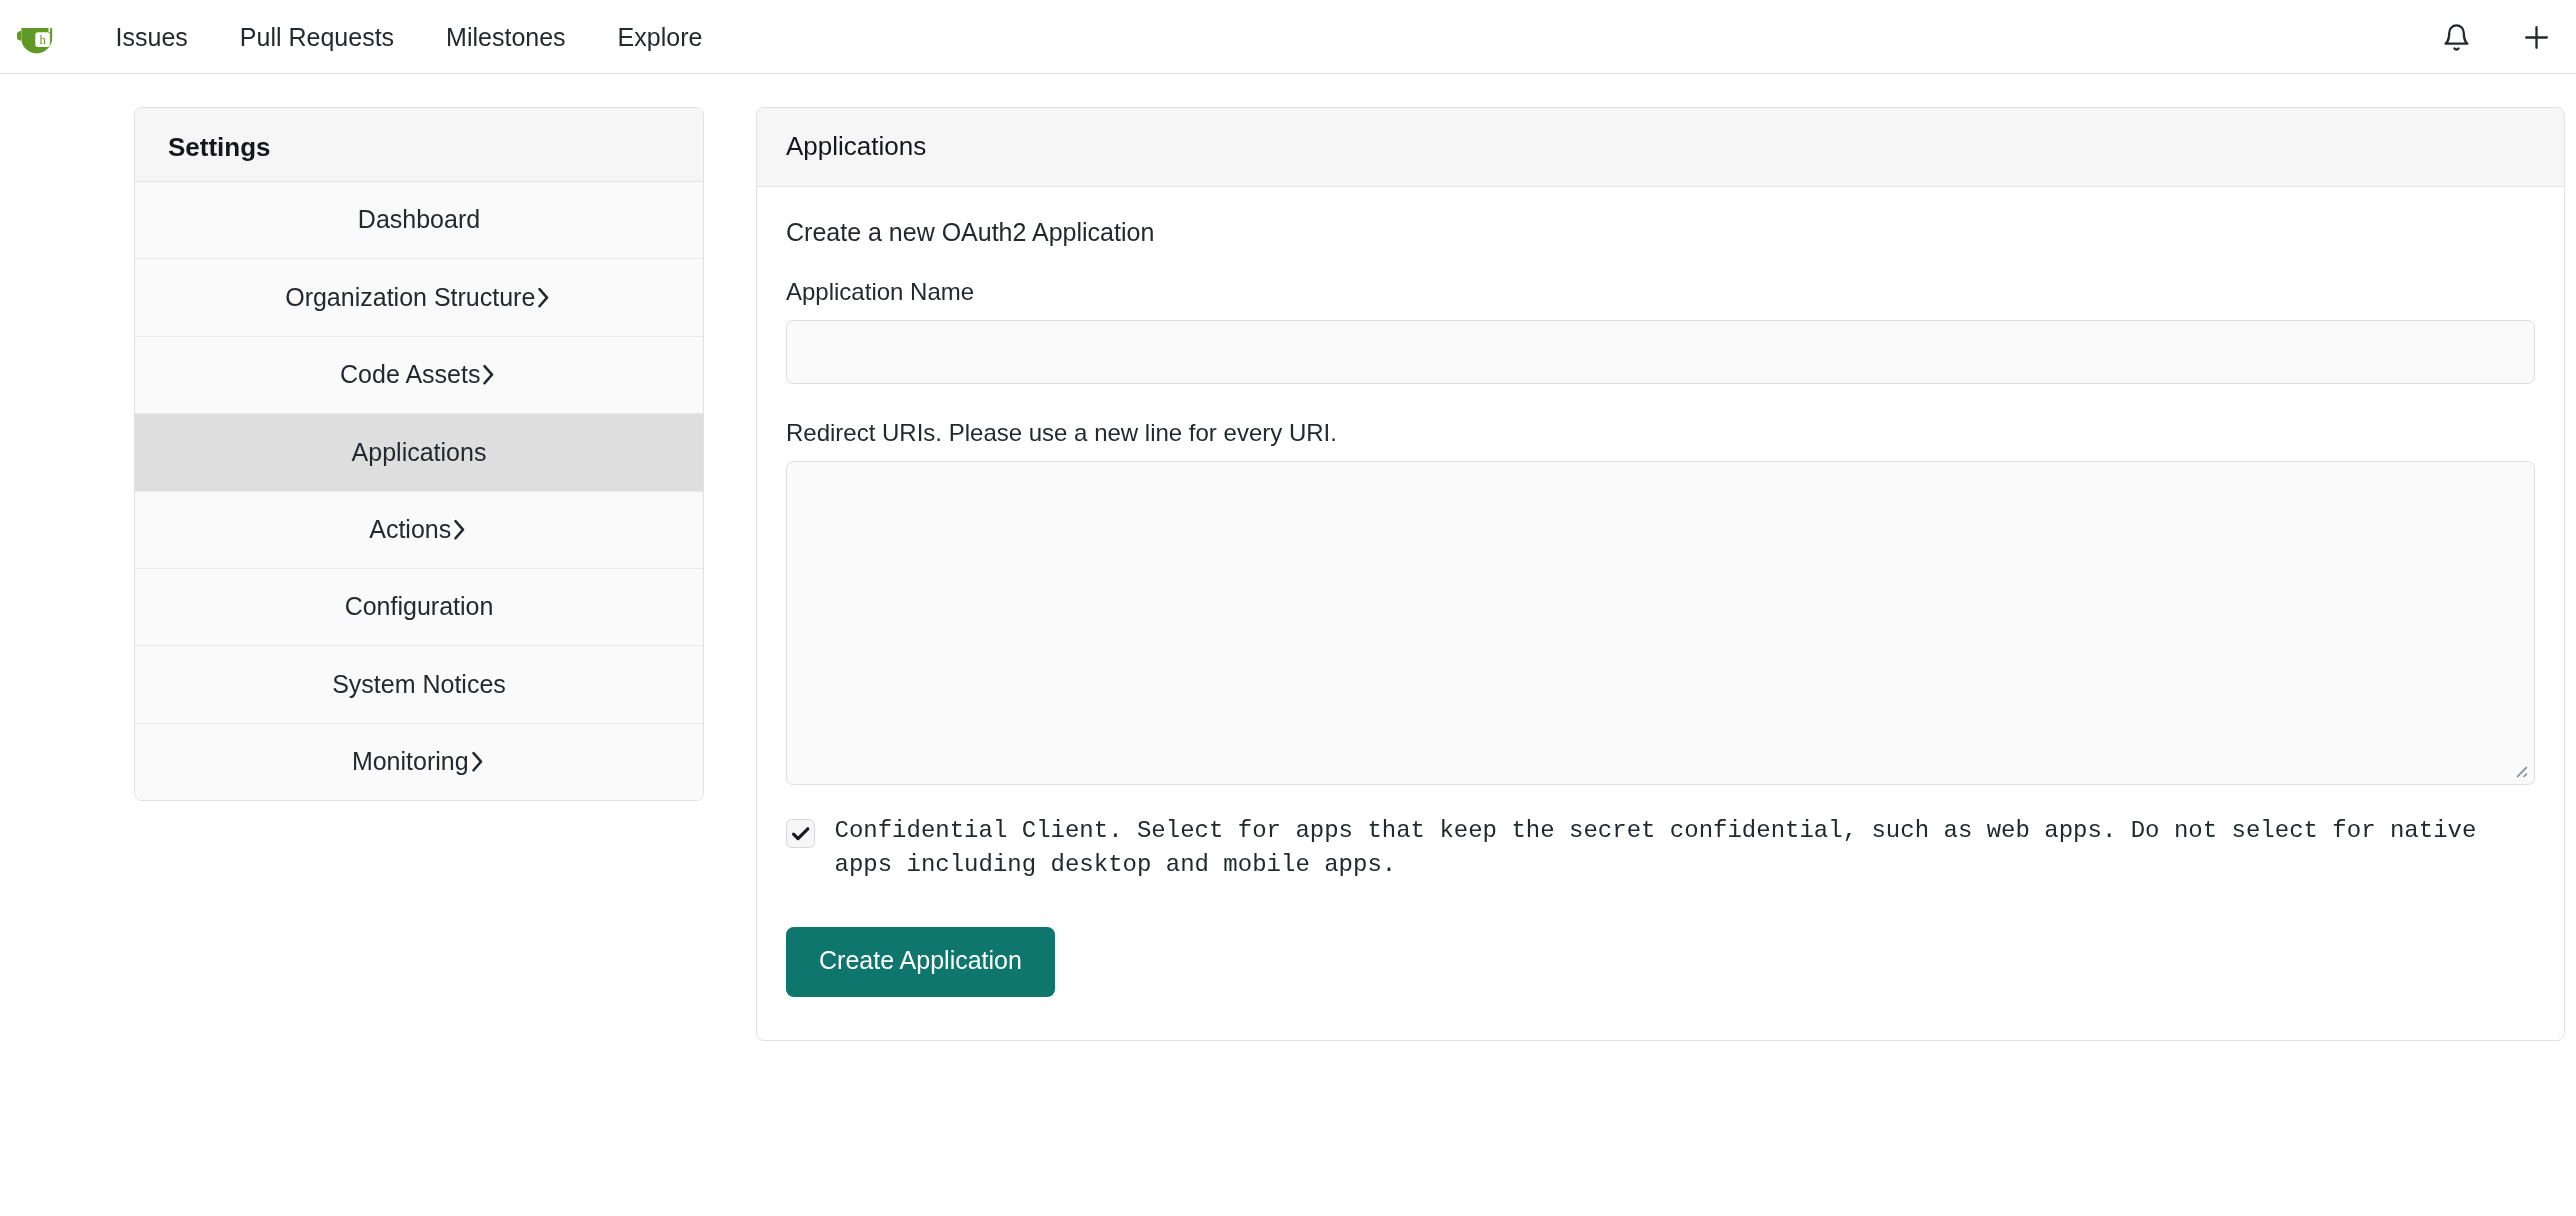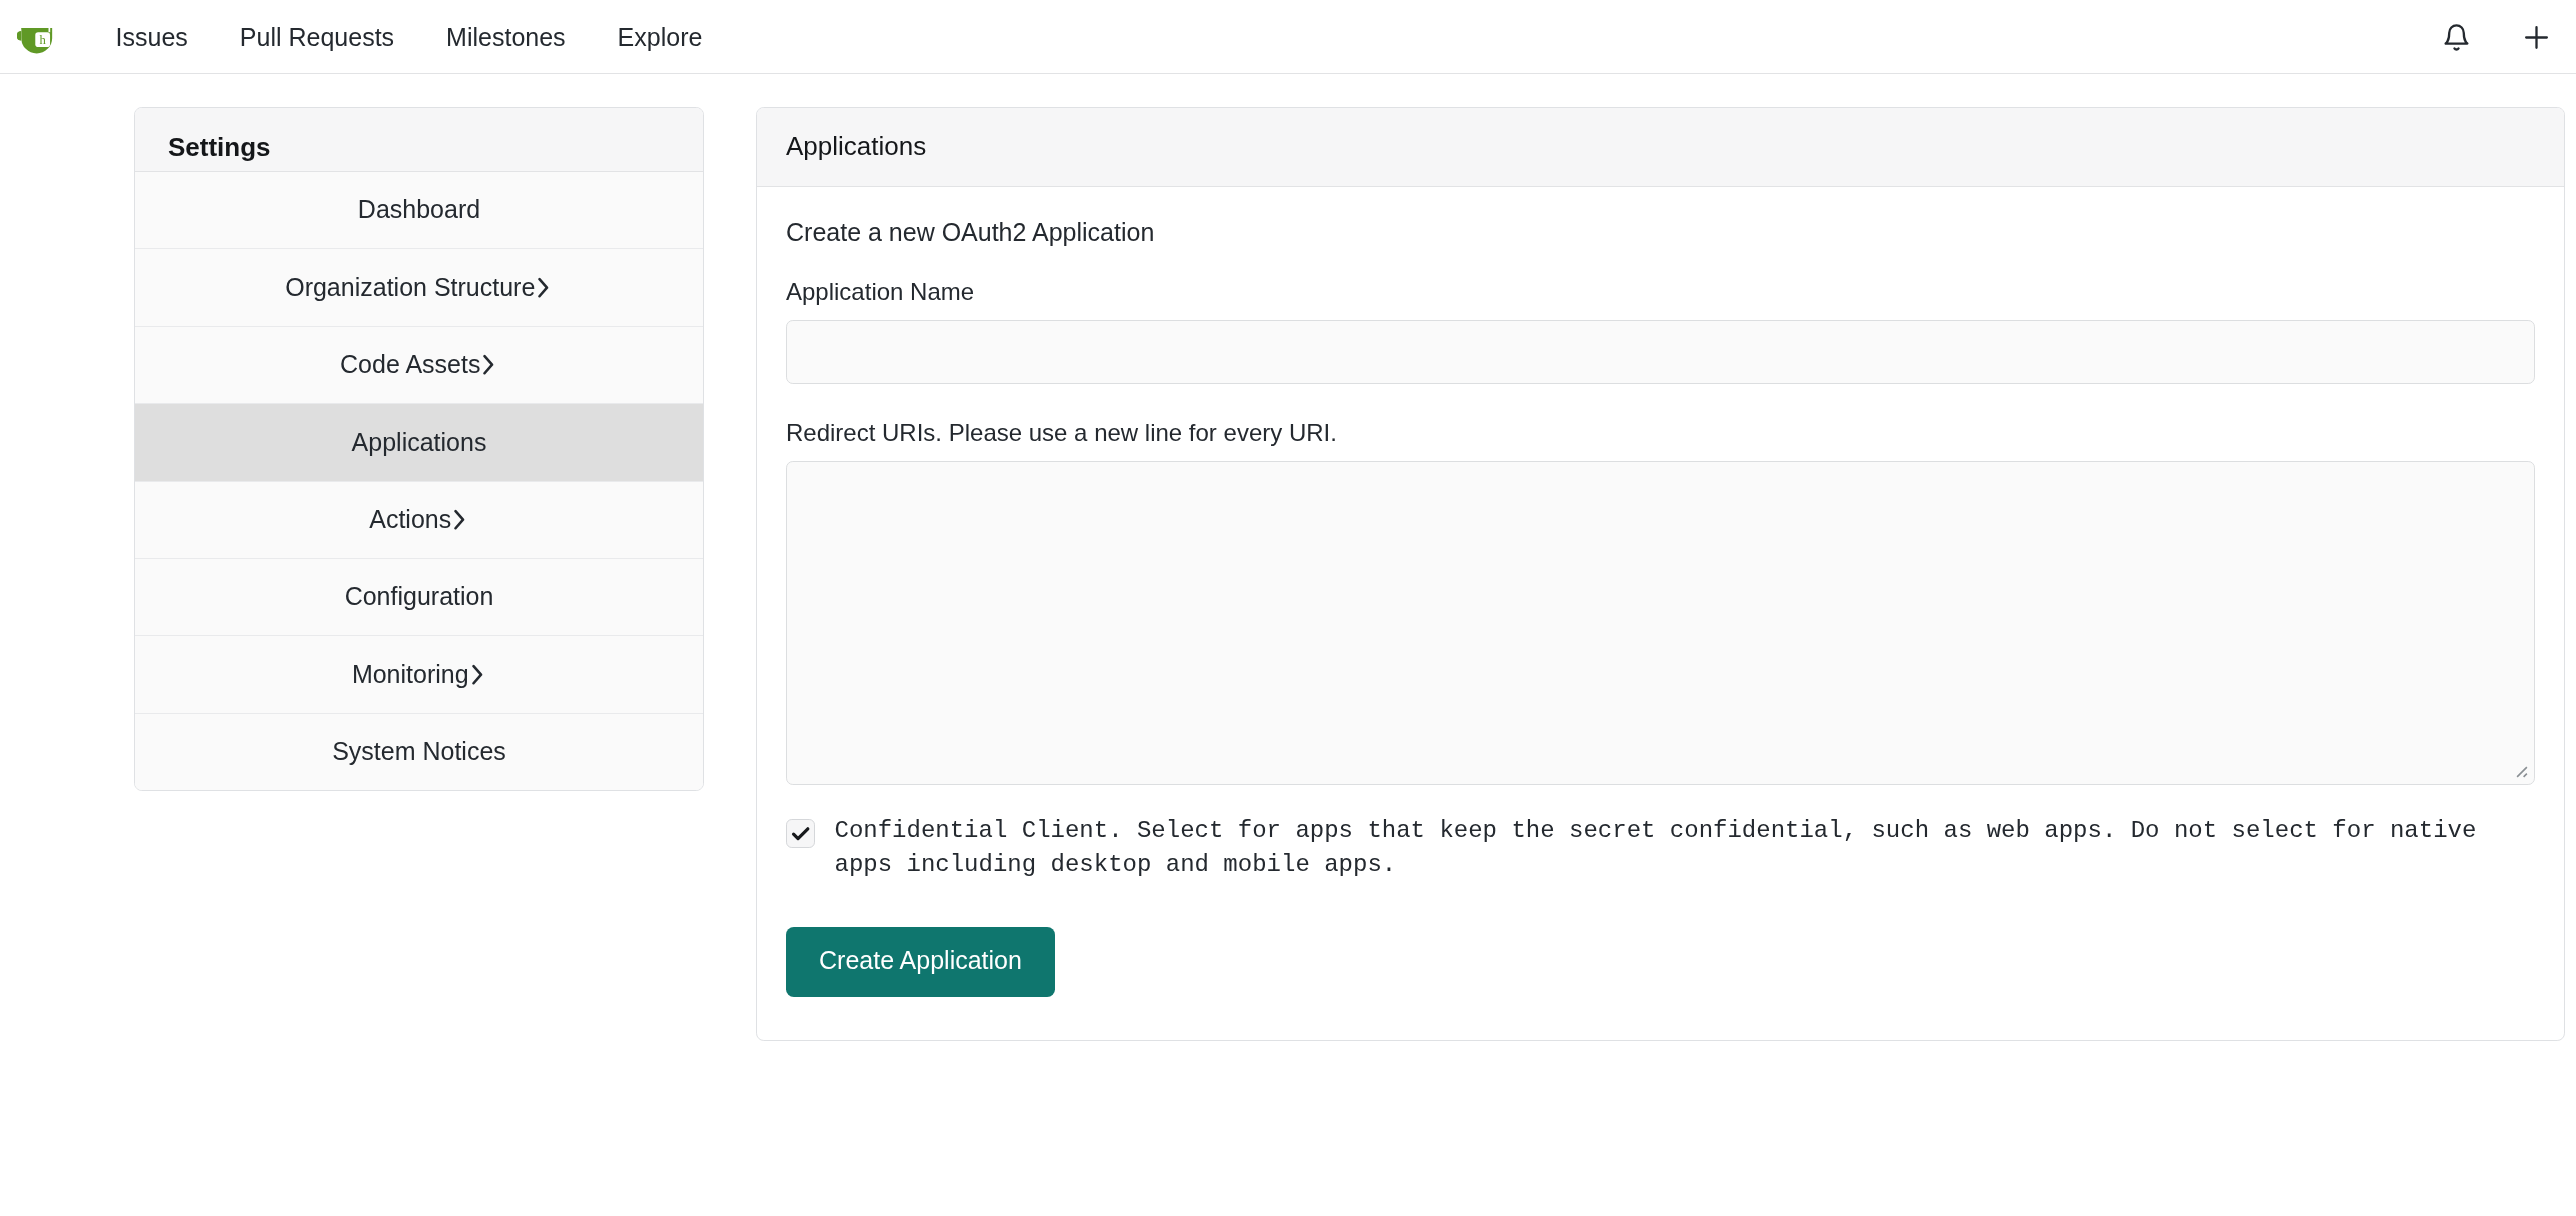--- a/index.html
+++ b/index.html
@@ -65,21 +65,21 @@
     border: 1px solid #dfe1e4;
     border-radius: 7.8px;
     overflow: hidden;
     background: #ffffff;
   }
   .sidebar-header {
     background: #f6f6f7;
     font-size: 26px;
     font-weight: bold;
     color: #15171a;
-    padding: 24px 33px 8px 33px;
+    padding: 24px 33px 18px 33px;
     border-bottom: 1px solid #e2e3e5;
   }
   .sidebar-item {
     display: flex;
     align-items: center;
     justify-content: center;
     font-size: 25px;
     color: #24292f;
     padding: 23.4px 33px 24px 33px;
     border-bottom: 1px solid #e9eaec;
@@ -277,30 +277,30 @@
             <path d="M2 2l7 8-7 8"></path>
           </svg>
       </span>
     </div>
 
     <div class="sidebar-item">
       <span>Configuration</span>
     </div>
 
     <div class="sidebar-item">
+      <span>System Notices</span>
+    </div>
+
+    <div class="sidebar-item">
       <span>Monitoring</span>
       <span class="chev">
         <svg width="13.6" height="21.4" viewBox="0 0 12 20" fill="none" stroke="#24292f" stroke-width="2.4" stroke-linecap="round" stroke-linejoin="round">
             <path d="M2 2l7 8-7 8"></path>
           </svg>
       </span>
-    </div>
-
-    <div class="sidebar-item">
-      <span>System Notices</span>
     </div>
   </nav>
 
   <section class="main">
 
     <div class="main-header">Applications</div>
 
 
     <div class="main-form">
 

